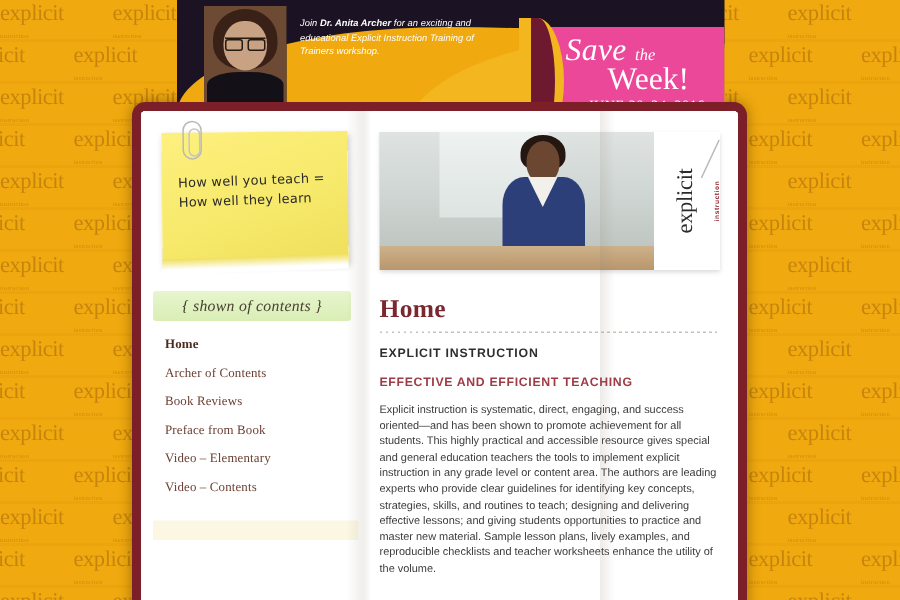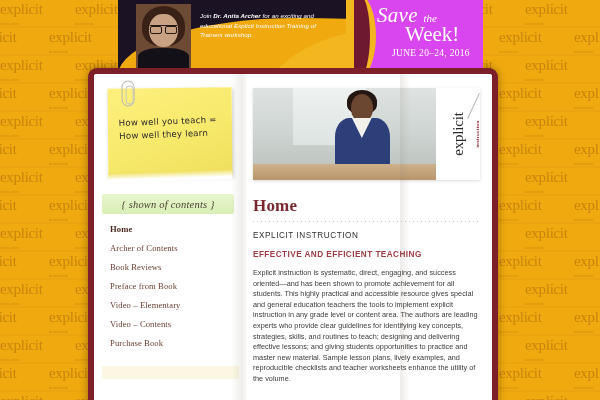--- a/index.html
+++ b/index.html
@@ -127,23 +127,23 @@
     font-style: italic;
     font-size: 6.2px;
     line-height: 9.6px;
     color: #ffffff;
     letter-spacing: 0.05px;
   }
   #banner .banner-text b { font-weight: 700; font-style: italic; }
 
   #banner .save-panel {
     position: absolute;
-    right: 0; top: 0;
+    right: 0; top: 18px;
     width: 120px; height: 72px;
-    background: #d946ef;
+    background: #ec4899;
     z-index: 3;
   }
   #banner .save-panel .swave {
     position: absolute;
     left: -17px; top: -6px;
     width: 30px; height: 84px;
     background: #f4b61f;
     border-radius: 0 60% 60% 0 / 0 50% 50% 0;
   }
   #banner .save-panel .swave2 {
@@ -404,21 +404,21 @@
   }
   #title-rule {
     margin: 5px 14px 0 6px;
     height: 1px;
     background-image: repeating-linear-gradient(to right, #c9c2b8 0 1.5px, transparent 1.5px 4px);
   }
   #h-explicit {
     margin: 9px 14px 0 6px;
     font-family: "Liberation Sans", sans-serif;
     font-size: 8.2px;
-    font-weight: 400;
+    font-weight: 700;
     color: #2e2e2e;
     letter-spacing: 0.55px;
   }
   #h-effective {
     margin: 10px 14px 0 6px;
     font-family: "Liberation Sans", sans-serif;
     font-size: 8.2px;
     color: #9e3b45;
     letter-spacing: 0.45px;
   }
@@ -506,21 +506,20 @@
 
       <div id="toc-header">{ shown of contents }</div>
 
       <ul id="nav-list">
         <li class="active">Home</li>
         <li>Archer of Contents</li>
         <li>Book Reviews</li>
         <li>Preface from Book</li>
         <li>Video – Elementary</li>
         <li>Video – Contents</li>
-        <li>Purchase Book</li>
       </ul>
 
       <div id="search-block">
         
         
       </div>
 
       <div id="sidebar-shade"></div>
     </div>
 

